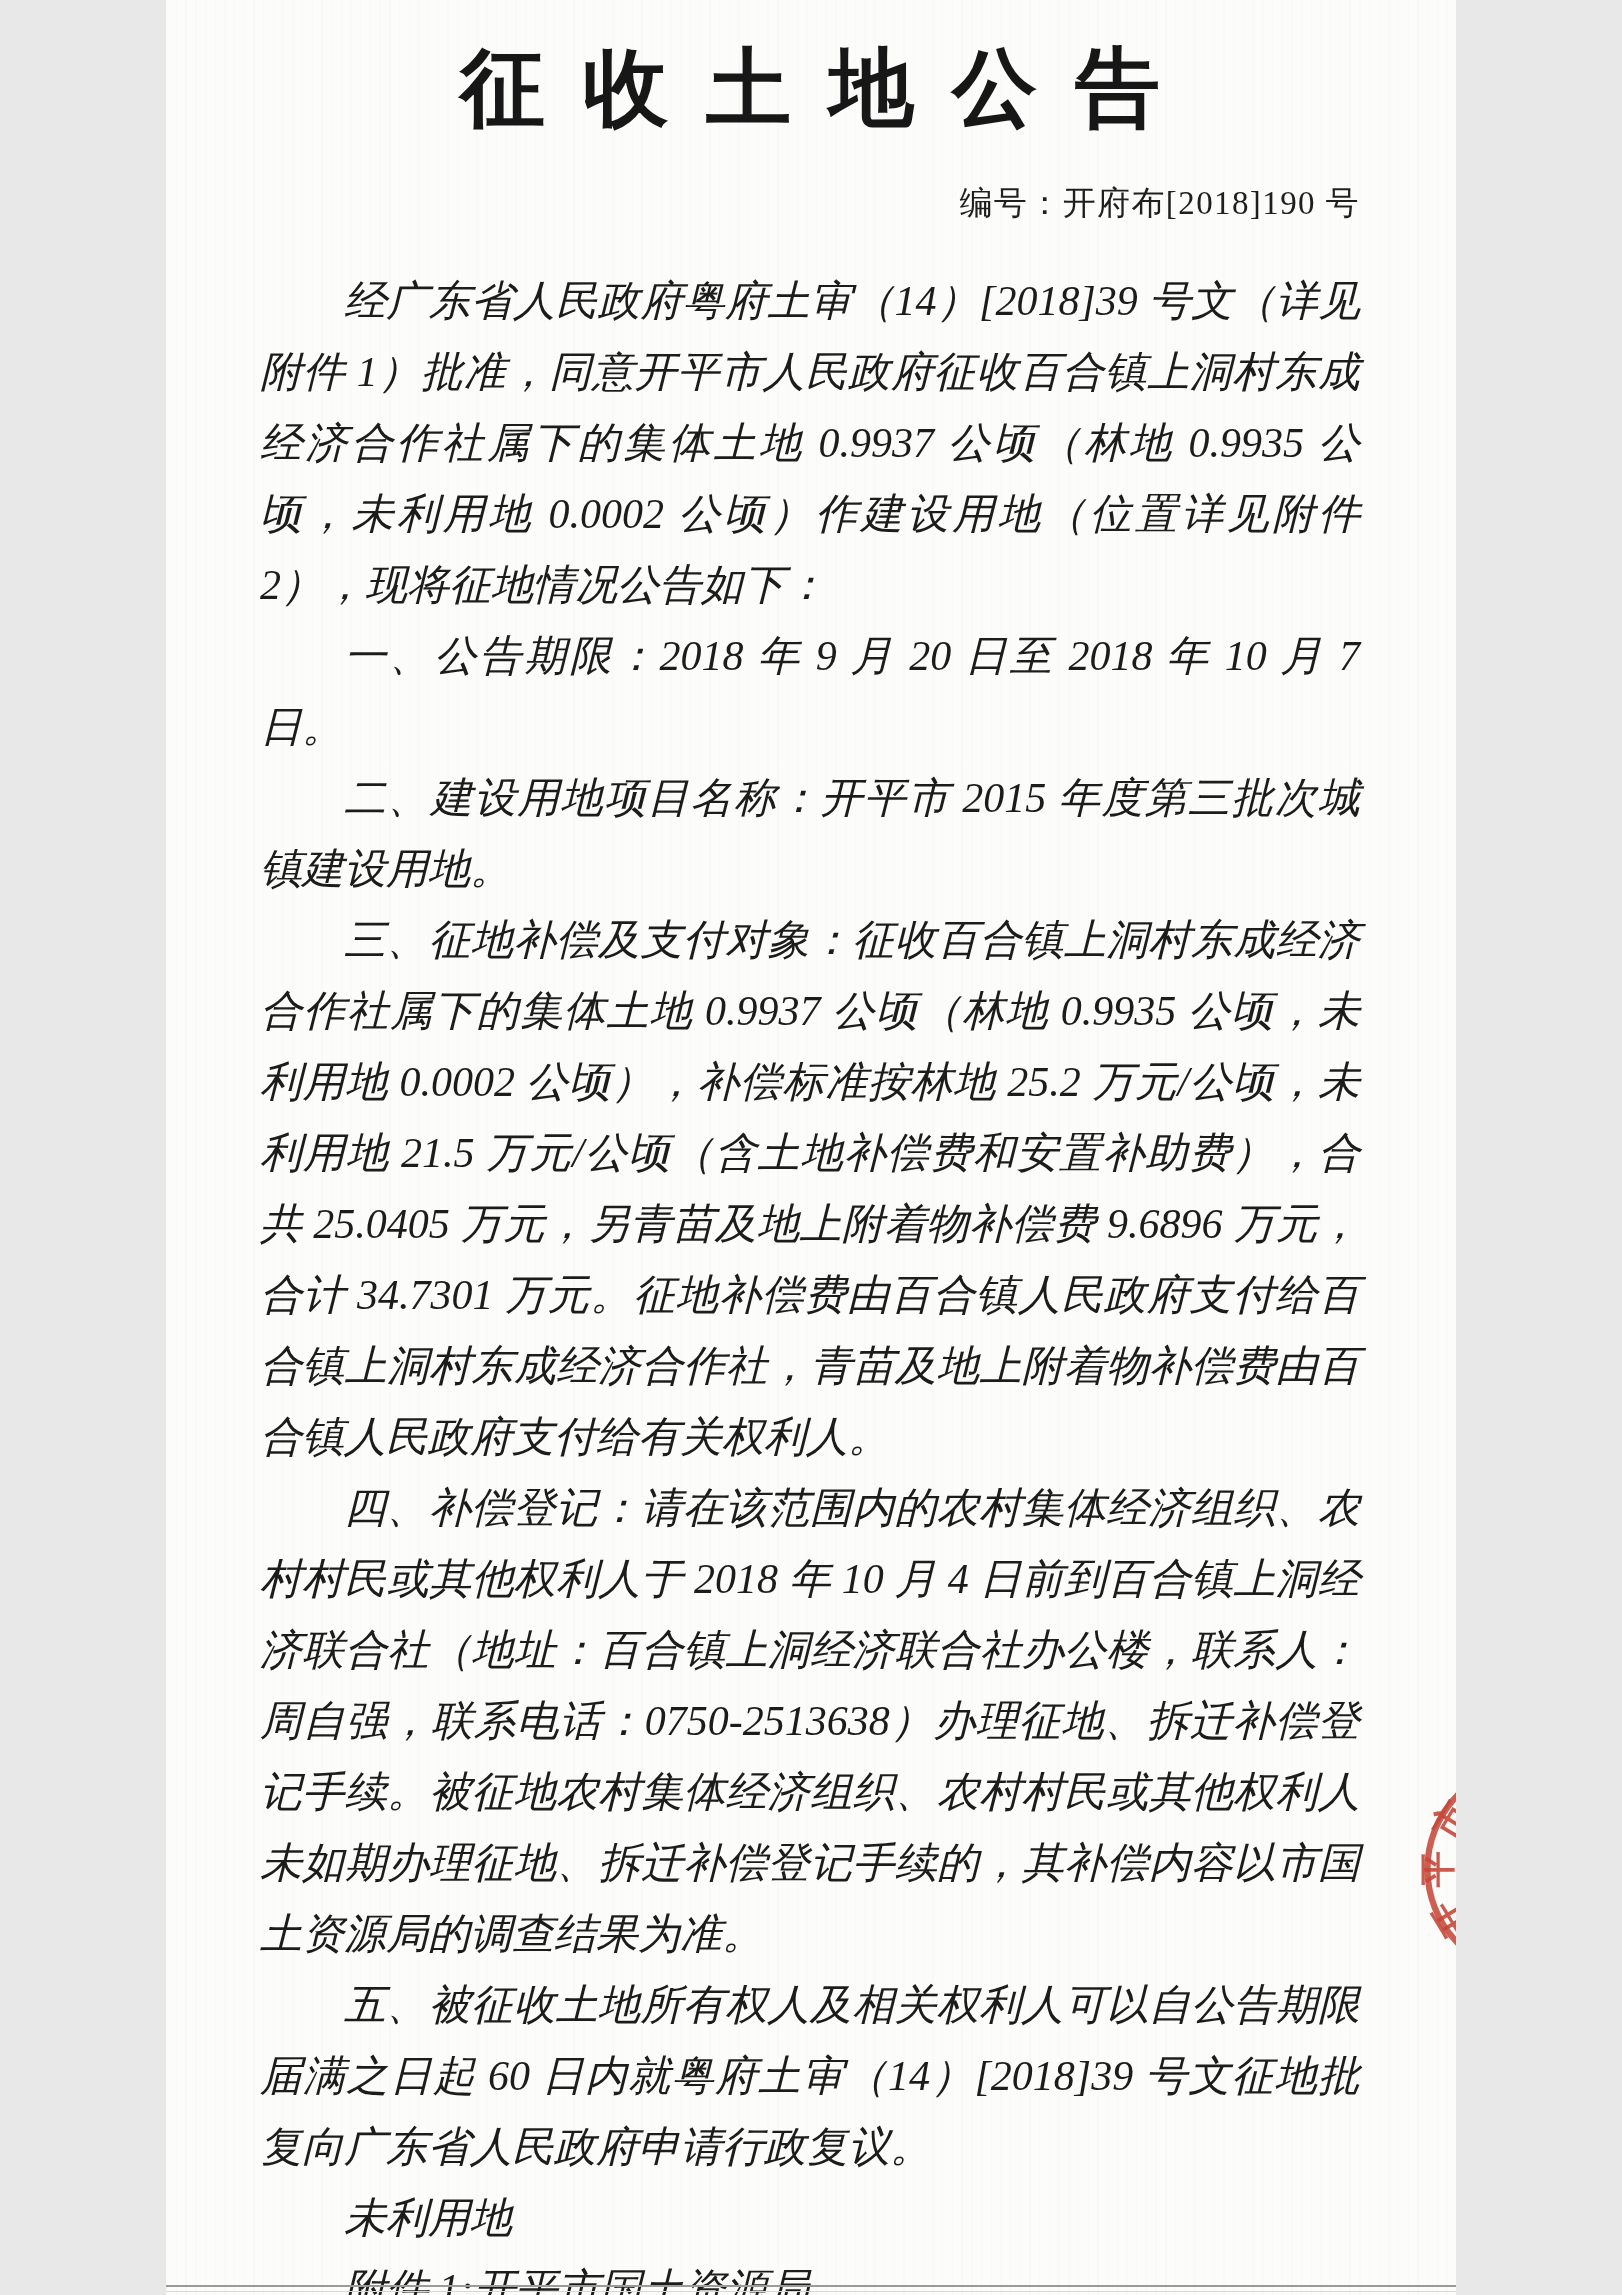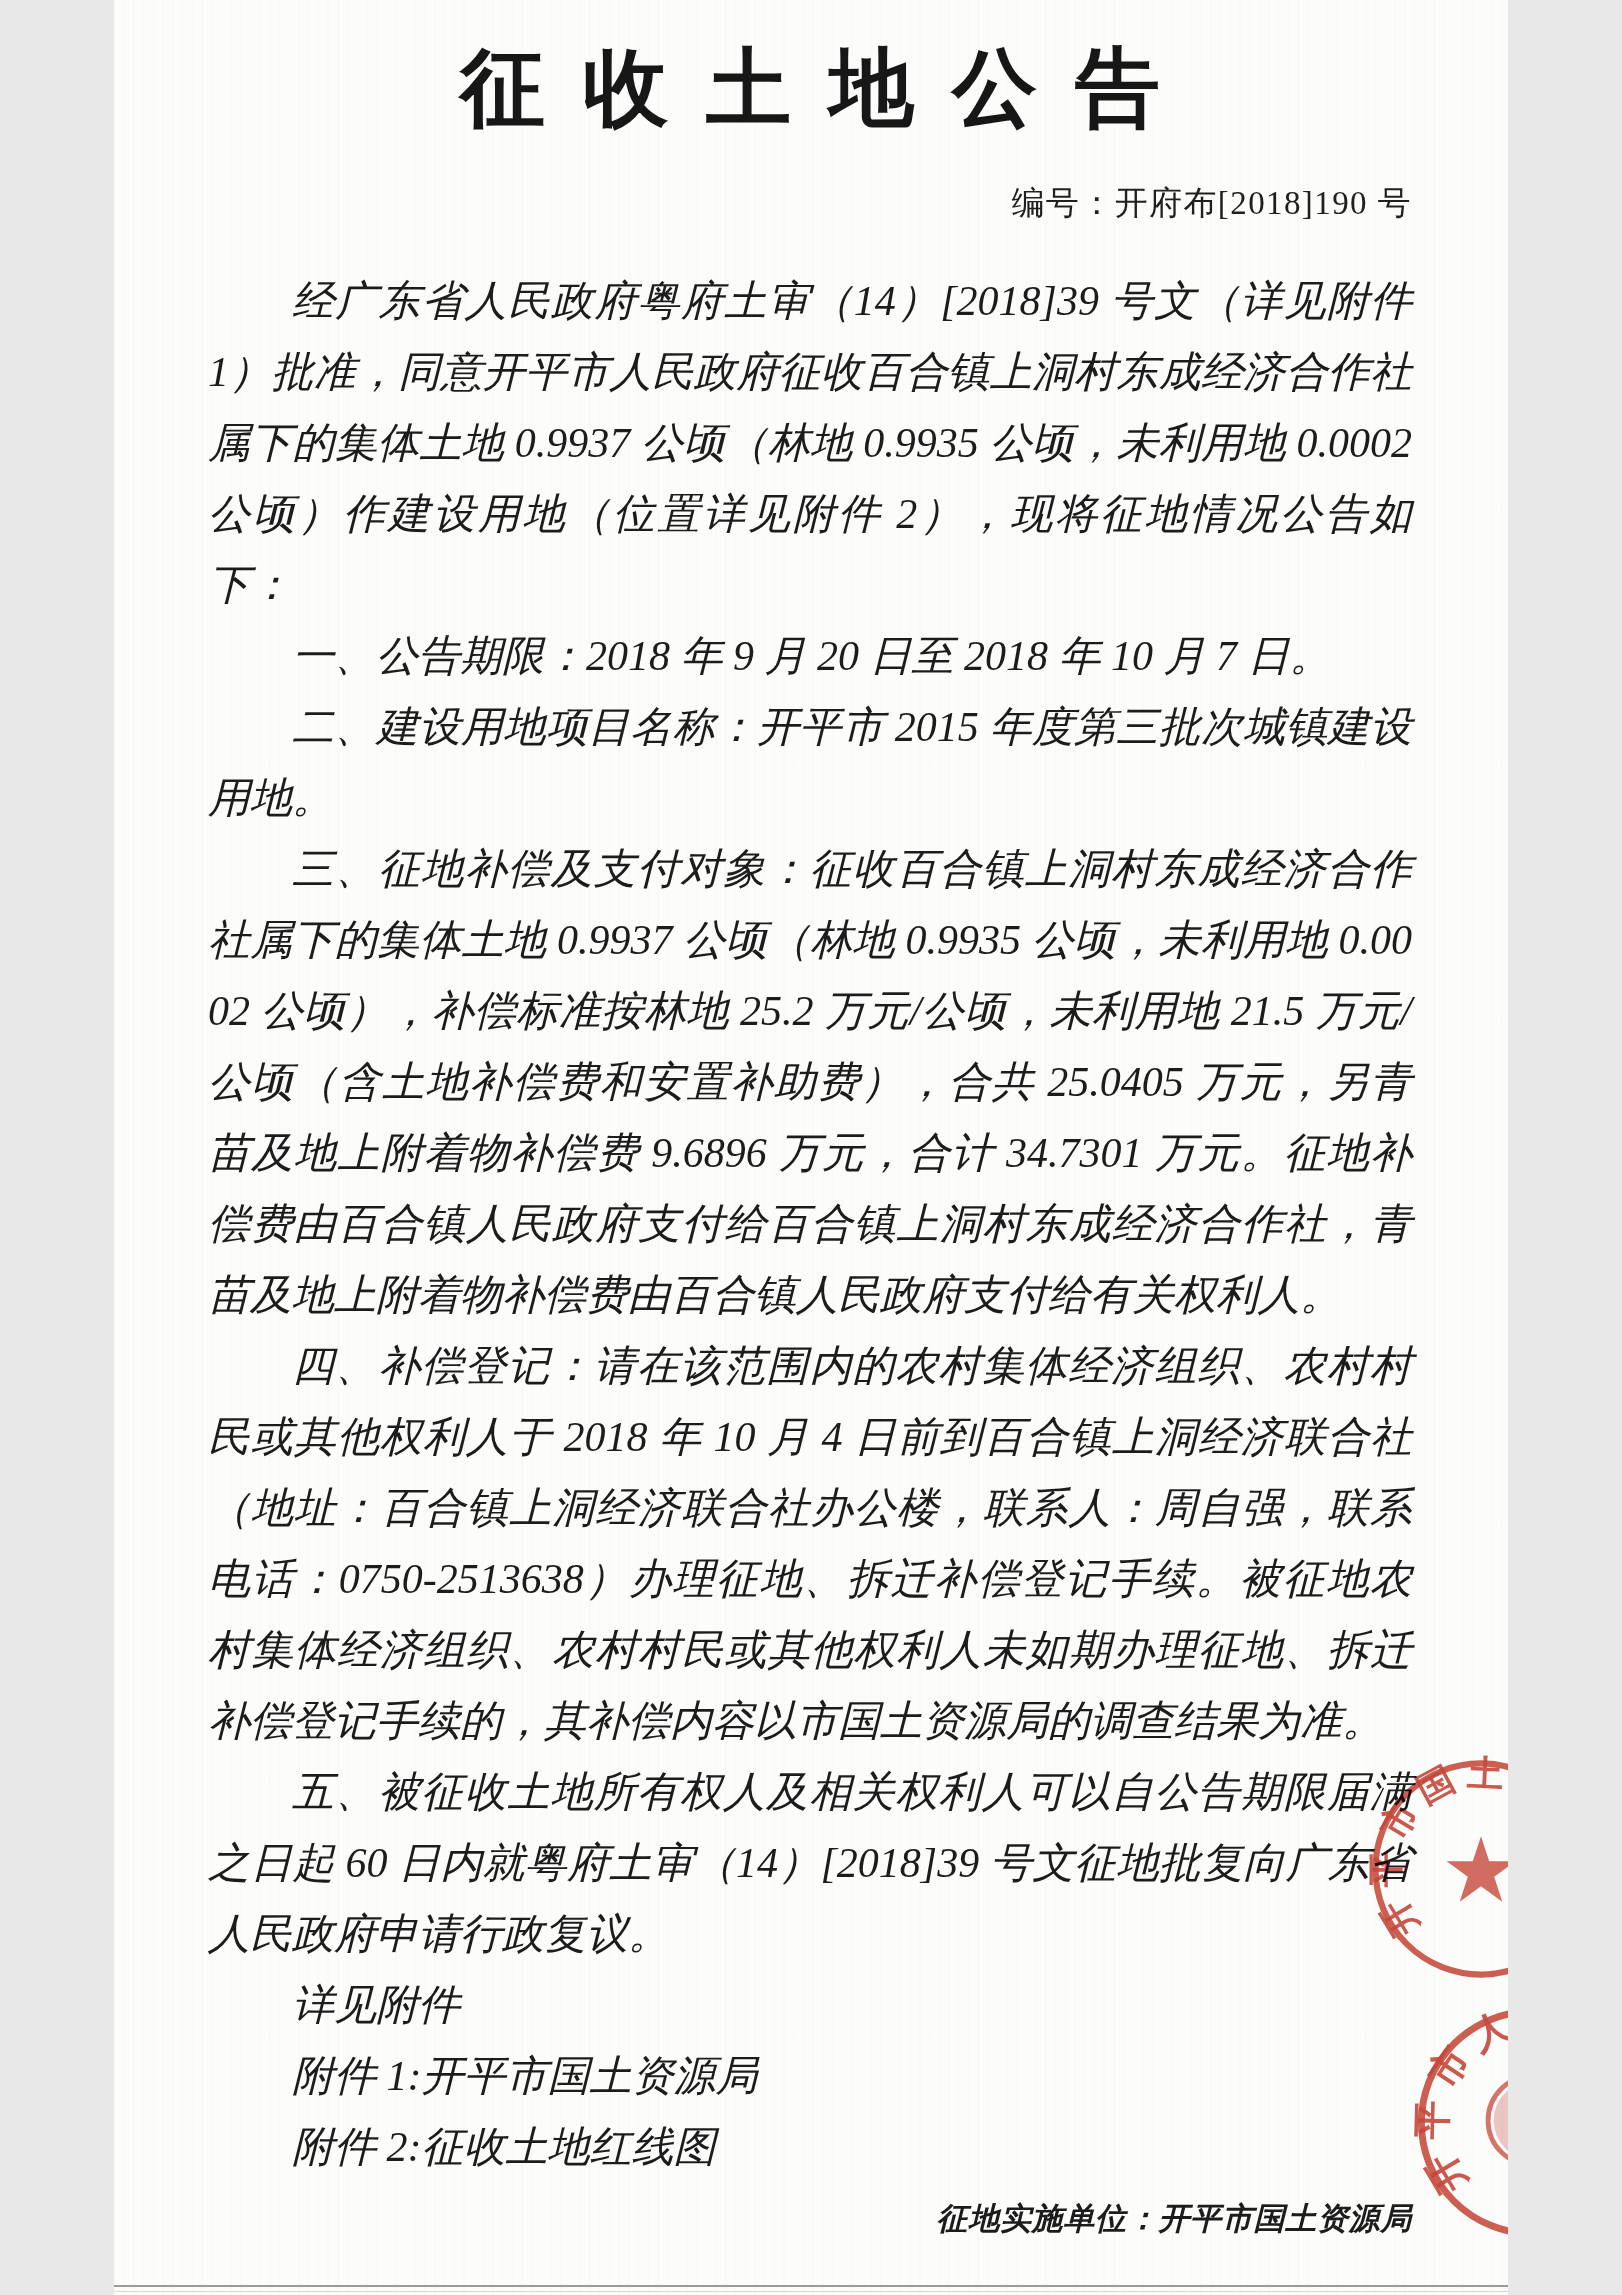--- a/index.html
+++ b/index.html
@@ -1,18 +1,18 @@
 <!DOCTYPE html>
 <html style="font-size:11px"><head>
 <meta charset="utf-8">
 <style>
   html,body{margin:0;padding:0;background:#e8e8e8;}
   .page{
     position:relative;
-    width:1394px;height:2295px;
+    width:1290px;height:2295px;
     margin:0 auto;
     background:
       repeating-linear-gradient(90deg, rgba(0,0,0,0.012) 0px, rgba(0,0,0,0.012) 1.4px, rgba(0,0,0,0) 1.4px, rgba(0,0,0,0) 9.7px),
       #fcfcfb;
     overflow:hidden;
     box-sizing:border-box;
     padding:33px 96px 0 94px;
     font-family:"Liberation Serif","DejaVu Serif",serif;
     color:#1c1c1c;
   }
@@ -87,21 +87,21 @@
 
   <div class="doc-number">编号：开府布[2018]190 号</div>
 
   <div class="body-text">
     <p class="para">经广东省人民政府粤府土审（14）[2018]39 号文（详见附件 1）批准，同意开平市人民政府征收百合镇上洞村东成经济合作社属下的集体土地 0.9937 公顷（林地 0.9935 公顷，未利用地 0.0002 公顷）作建设用地（位置详见附件 2），现将征地情况公告如下：</p>
     <p class="para">一、公告期限：2018 年 9 月 20 日至 2018 年 10 月 7 日。</p>
     <p class="para">二、建设用地项目名称：开平市 2015 年度第三批次城镇建设用地。</p>
     <p class="para">三、征地补偿及支付对象：征收百合镇上洞村东成经济合作社属下的集体土地 0.9937 公顷（林地 0.9935 公顷，未利用地 0.0002 公顷），补偿标准按林地 25.2 万元/公顷，未利用地 21.5 万元/公顷（含土地补偿费和安置补助费），合共 25.0405 万元，另青苗及地上附着物补偿费 9.6896 万元，合计 34.7301 万元。征地补偿费由百合镇人民政府支付给百合镇上洞村东成经济合作社，青苗及地上附着物补偿费由百合镇人民政府支付给有关权利人。</p>
     <p class="para">四、补偿登记：请在该范围内的农村集体经济组织、农村村民或其他权利人于 2018 年 10 月 4 日前到百合镇上洞经济联合社（地址：百合镇上洞经济联合社办公楼，联系人：周自强，联系电话：0750-2513638）办理征地、拆迁补偿登记手续。被征地农村集体经济组织、农村村民或其他权利人未如期办理征地、拆迁补偿登记手续的，其补偿内容以市国土资源局的调查结果为准。</p>
     <p class="para">五、被征收土地所有权人及相关权利人可以自公告期限届满之日起 60 日内就粤府土审（14）[2018]39 号文征地批复向广东省人民政府申请行政复议。</p>
-    <p class="para">详见附件</p>
+    <p class="para">未利用地</p>
     <p class="para">附件 1:开平市国土资源局</p>
     <p class="para">附件 2:征收土地红线图</p>
 
     <p class="right-line implement">征地实施单位：开平市国土资源局</p>
     <p class="right-line publish">公告发布单位：开平市人民政府</p>
     <p class="right-line date">2018 年 9 月 20 日</p>
   </div>
 
   <svg class="seal seal-land" viewBox="0 0 360 360">
     <circle cx="180" cy="180" r="152" fill="none" stroke="#c43a2b" stroke-width="9" opacity="0.88"></circle>

